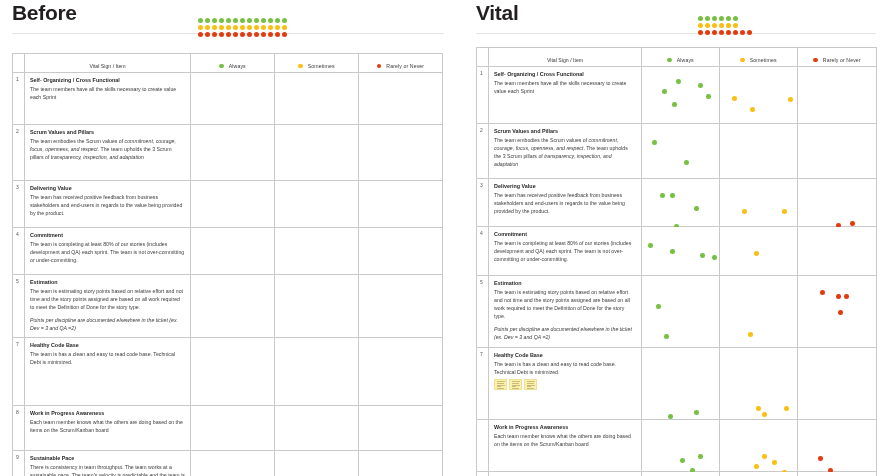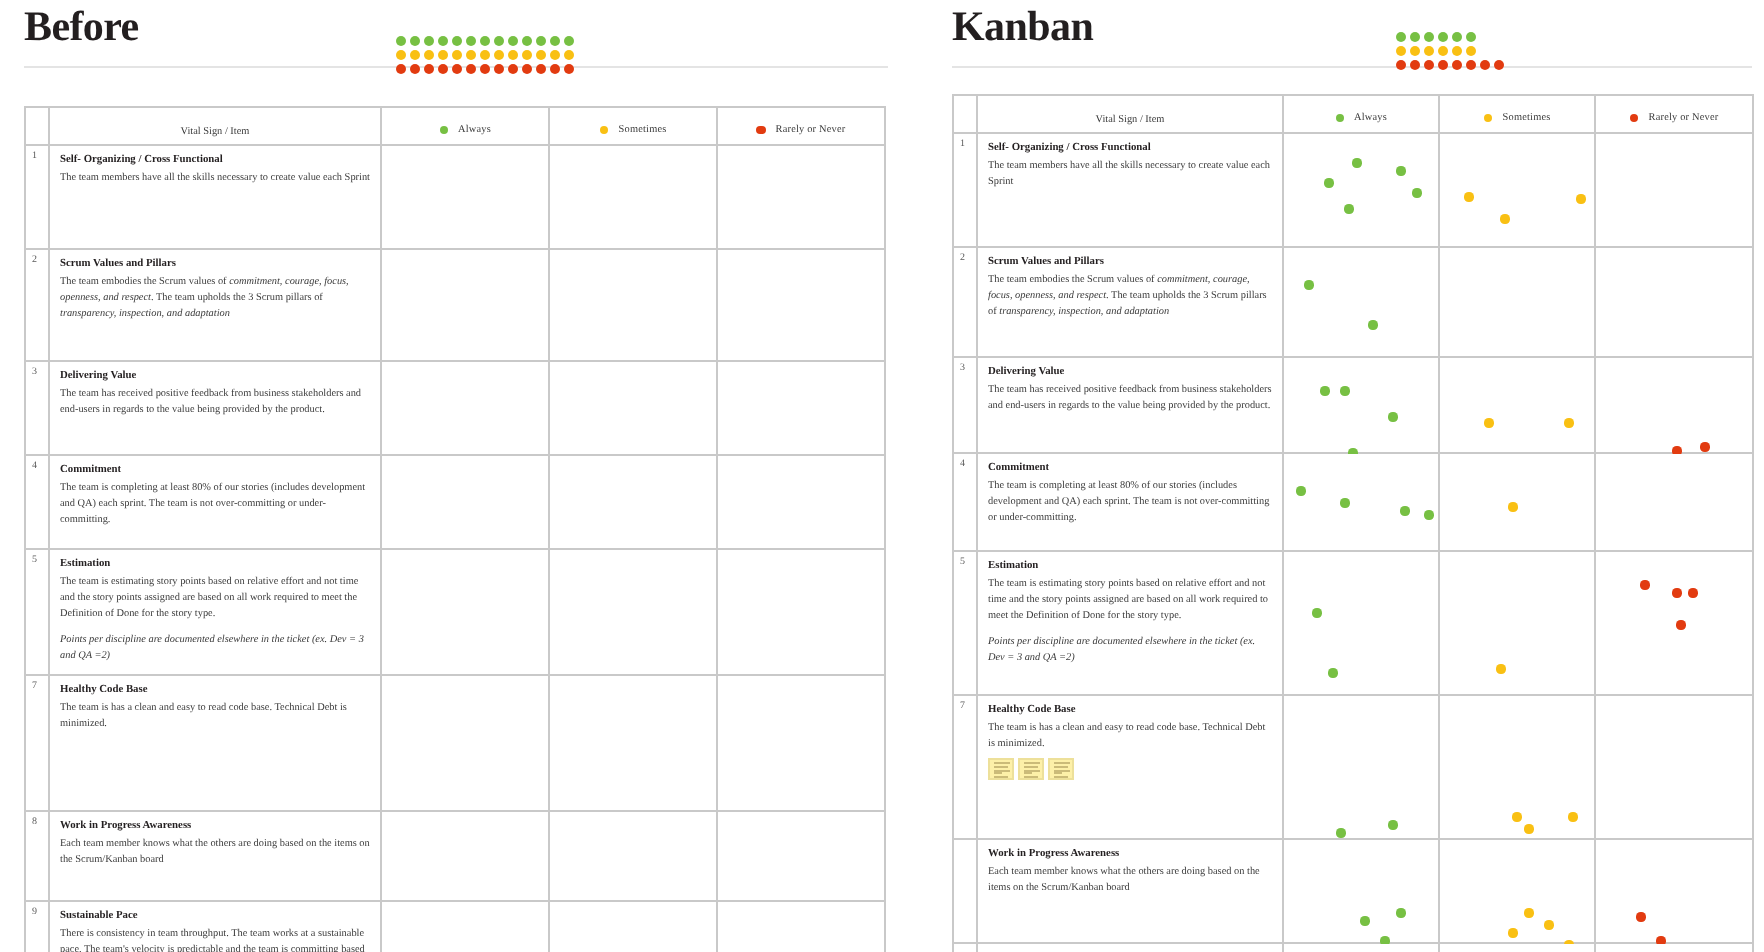--- a/index.html
+++ b/index.html
@@ -4,21 +4,21 @@
 <style>
   html,body{margin:0;padding:0;}
   body{
     width:882px;height:476px;
     background:#ffffff;
     font-family:"Liberation Sans", sans-serif;
     color:#231f20;
     overflow:hidden;
     position:relative;
   }
-  .panel{position:absolute;top:0;height:476px;font-family:Liberation Serif, serif;}
+  .panel{position:absolute;top:0;height:476px;}
   #panel-before{left:0;width:456px;}
   #panel-after{left:456px;width:426px;}
 
   .panel-title{
     font-size:21px;font-weight:bold;letter-spacing:-0.3px;
     color:#231f20;
   }
   #panel-before .panel-title{position:absolute;left:12px;top:1px;}
   #panel-after  .panel-title{position:absolute;left:20px;top:1px;}
 
@@ -265,21 +265,21 @@
           </td>
           <td class="plot"></td>
           <td class="plot"></td>
           <td class="plot"></td>
         </tr>
       </tbody>
   </table>
 </div>
 
 <div class="panel" id="panel-after">
-  <div class="panel-title">Kanban</div>
+  <div class="panel-title">Vital</div>
   <div class="title-rule" style="left:20px;top:33px;width:400px;"></div>
 
   <div class="cluster" style="left:242px;top:16px;">
       <div class="crow">
         <span class="d" style="background: rgb(119, 192, 67);"></span>
         <span class="d" style="background: rgb(119, 192, 67);"></span>
         <span class="d" style="background: rgb(119, 192, 67);"></span>
         <span class="d" style="background: rgb(119, 192, 67);"></span>
         <span class="d" style="background: rgb(119, 192, 67);"></span>
         <span class="d" style="background: rgb(119, 192, 67);"></span>

